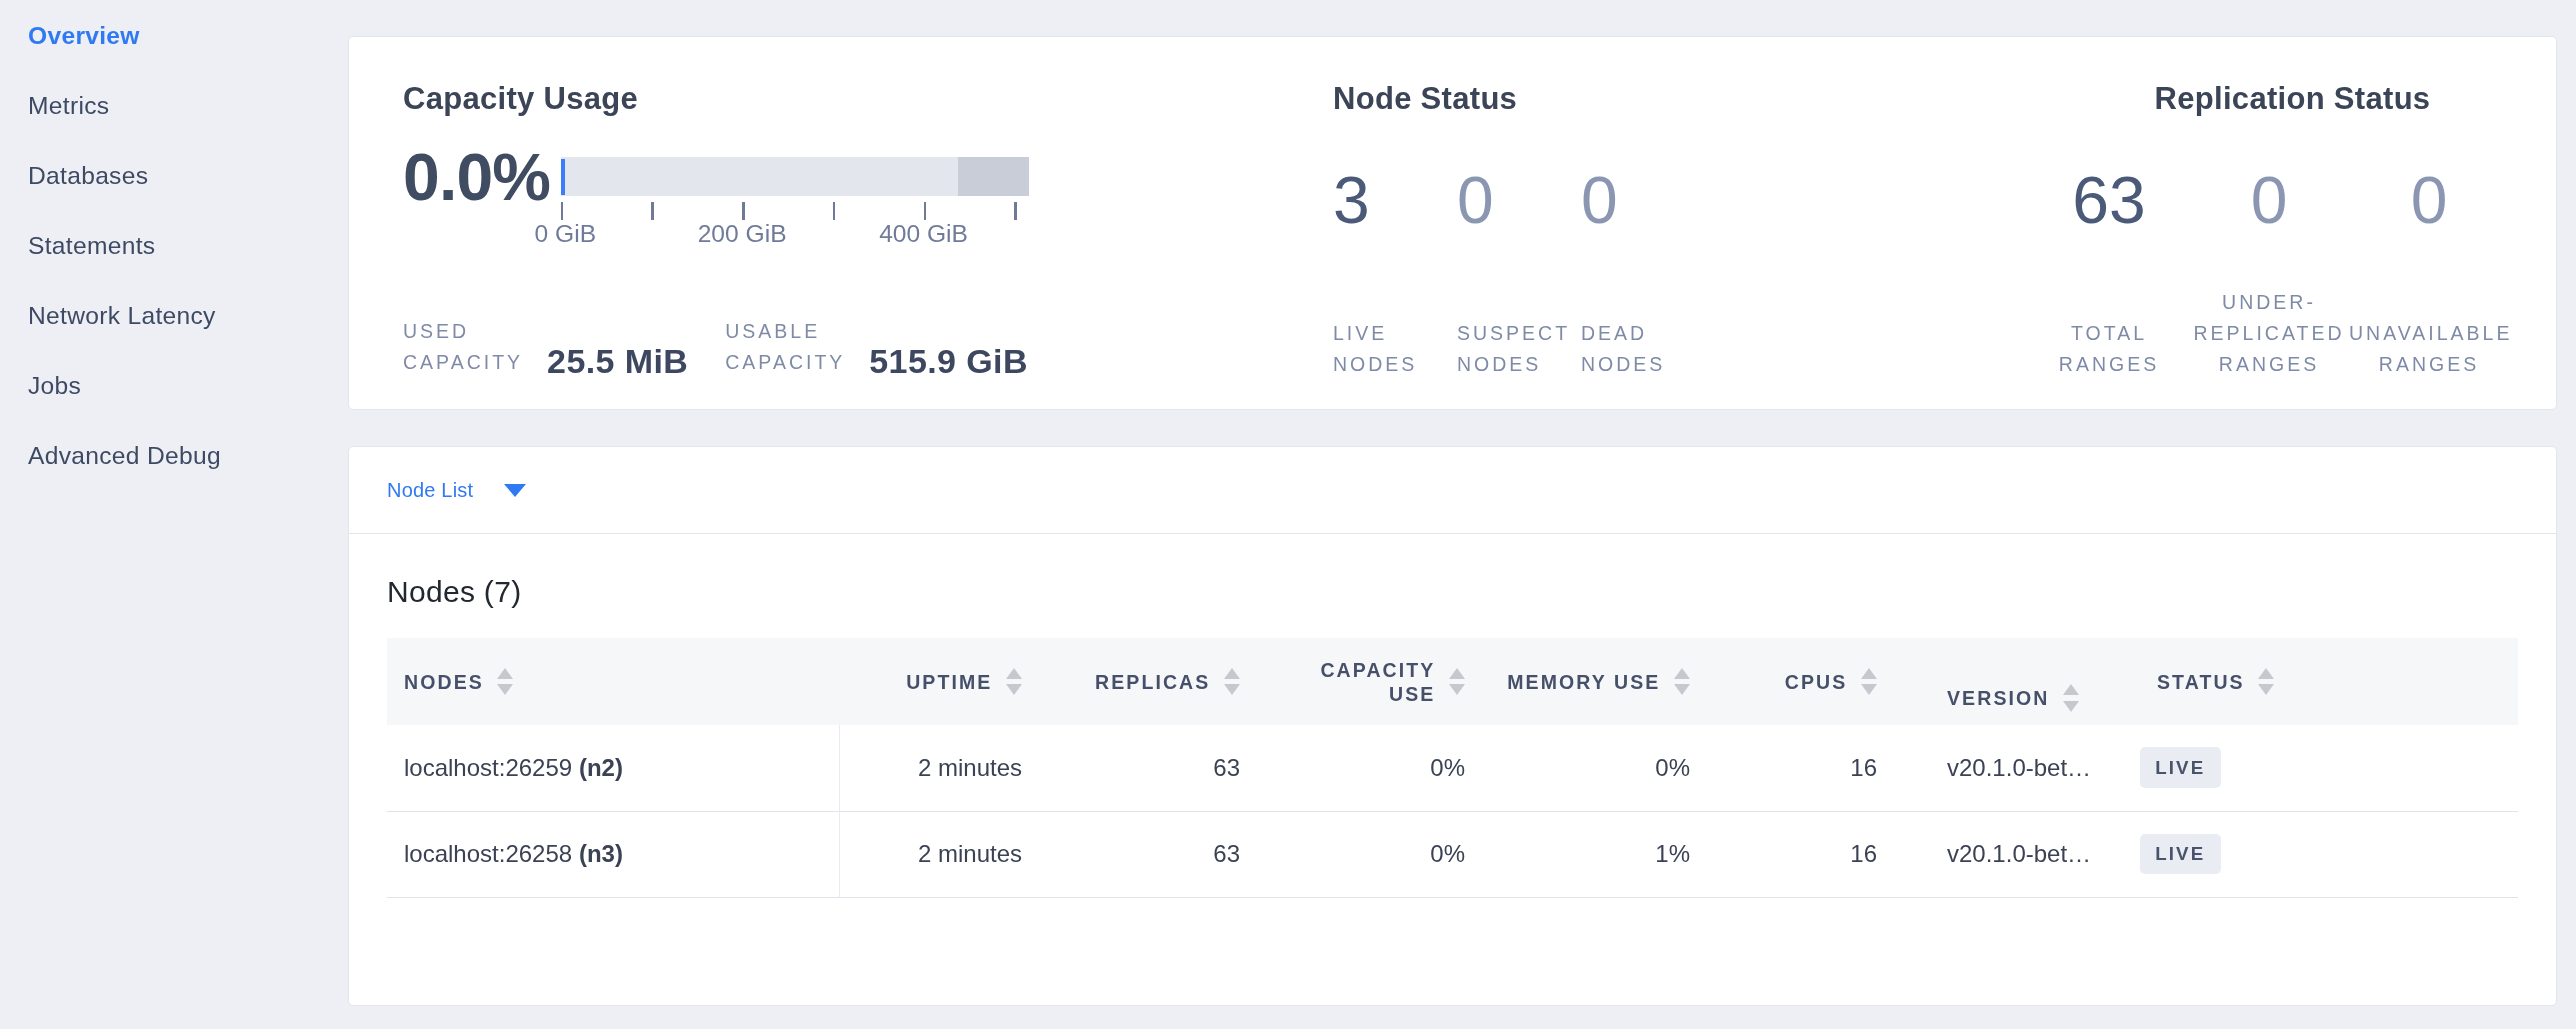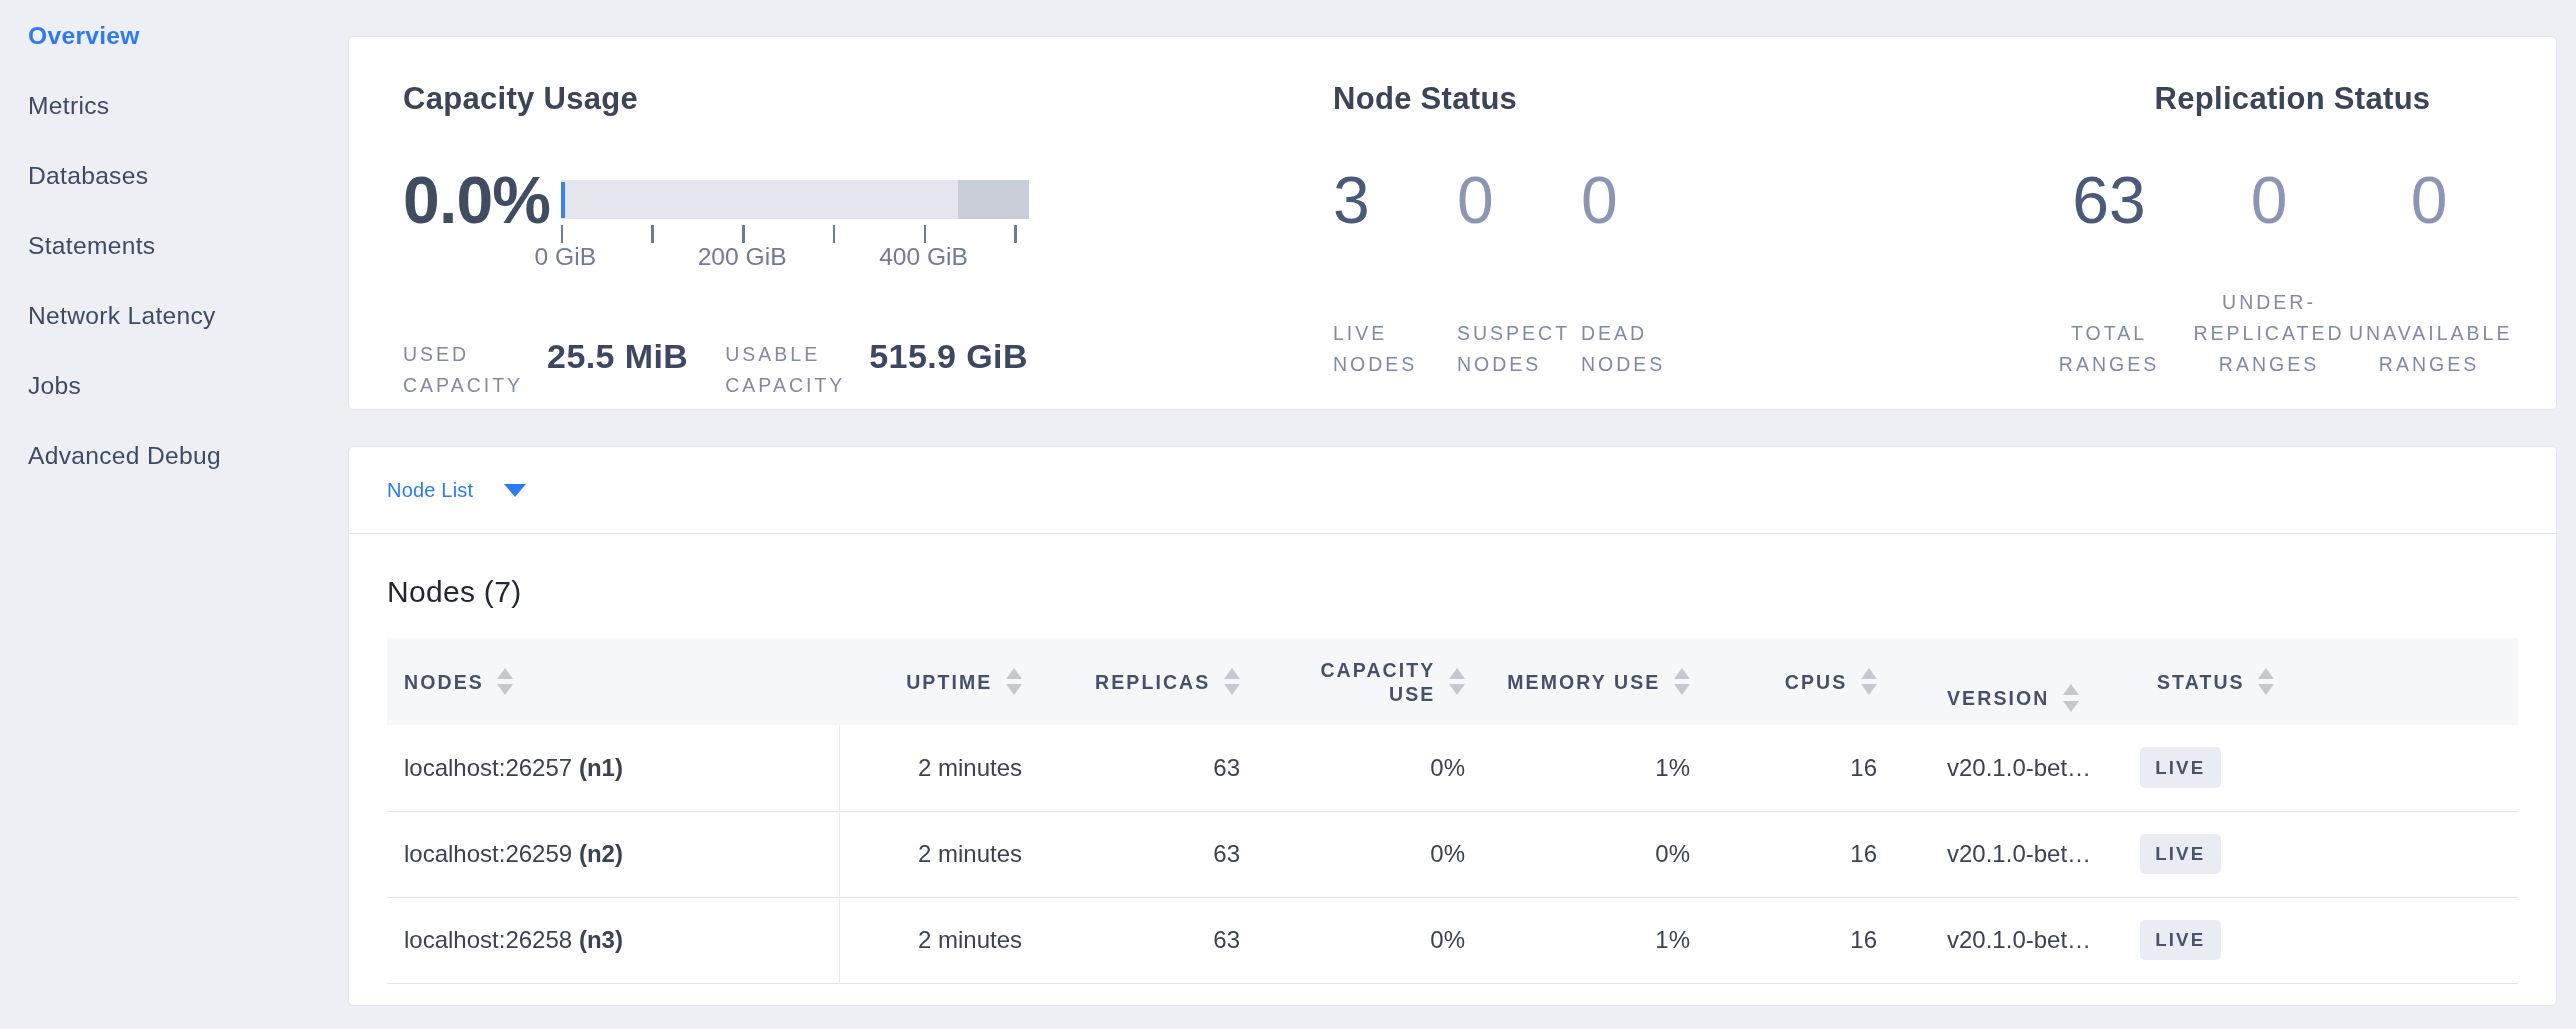--- a/index.html
+++ b/index.html
@@ -30,41 +30,41 @@
   
   .summary-card{height:374px;display:flex;padding:44px 0 0 54px;}
   .panel-title{
     font-size:31px;font-weight:700;color:#3b4557;
     line-height:36px;letter-spacing:0.3px;
   }
   .cap-section{width:930px;flex:0 0 930px;}
   .ns-section{width:696px;flex:0 0 696px;}
   .rep-section{flex:1;text-align:center;}
   
-  .cap-row{display:flex;align-items:flex-start;margin-top:49px;}
+  .cap-row{display:flex;align-items:flex-start;margin-top:26px;}
   .cap-percent{
     width:139px;font-size:66px;line-height:68px;
     font-weight:600;color:#404c61;letter-spacing:-0.8px;
   }
   .gauge{width:468px;margin-left:18.7px;}
   .gauge-bar{position:relative;height:39px;background:#e4e6ed;margin-top:14.4px;}
   .gauge-used{position:absolute;left:0;top:1.7px;bottom:1.7px;width:4.2px;background:#3b7ef7;}
   .gauge-reserved{position:absolute;right:0;top:0;bottom:0;width:15.2%;background:#c9cdd7;}
   .gauge-ticks{position:relative;height:24px;}
   .gauge-tick{position:absolute;top:6px;width:2.5px;height:18px;background:#707a96;}
   .gt-0{left:0;} .gt-1{left:19.38%;} .gt-2{left:38.77%;} .gt-3{left:58.15%;} .gt-4{left:77.54%;} .gt-5{left:96.92%;}
   .gauge-labels{position:relative;height:31px;}
   .gauge-label{
     position:absolute;transform:translateX(-50%);
     font-size:24.6px;color:#6f7b99;white-space:nowrap;
   }
   .gl-0{left:1%;} .gl-1{left:38.77%;} .gl-2{left:77.54%;}
   
   .cap-stats{display:flex;align-items:flex-end;height:127px;}
-  .cap-stat{display:flex;align-items:flex-start;}
+  .cap-stat{display:flex;align-items:flex-end;}
   .stat-label{
     font-size:19.5px;letter-spacing:3px;color:#7f8ba6;
     line-height:31px;text-transform:uppercase;
   }
   .cap-stat .stat-value{
     font-size:34px;font-weight:700;color:#3d4760;
     margin:0 37px 0 24px;line-height:34px;
     letter-spacing:0.4px;white-space:nowrap;
   }
   
@@ -335,32 +335,20 @@
                     </span>
                   <span class="sort-icon">
                       <span class="tri-up"></span>
                       <span class="tri-down"></span>
                     </span>
                 </div>
               </th>
             </tr>
           </thead>
           <tbody>
-            <tr>
-              <td class="cell-nodes">
-                <span>localhost:26257</span><span class="node-id">(n1)</span>
-              </td>
-              <td class="num">2 minutes</td>
-              <td class="num">63</td>
-              <td class="num">0%</td>
-              <td class="num">1%</td>
-              <td class="num">16</td>
-              <td class="cell-version">v20.1.0-bet…</td>
-              <td><span class="status-badge">LIVE</span></td>
-            </tr>
             <tr>
               <td class="cell-nodes">
                 <span>localhost:26259</span><span class="node-id">(n2)</span>
               </td>
               <td class="num">2 minutes</td>
               <td class="num">63</td>
               <td class="num">0%</td>
               <td class="num">0%</td>
               <td class="num">16</td>
               <td class="cell-version">v20.1.0-bet…</td>

